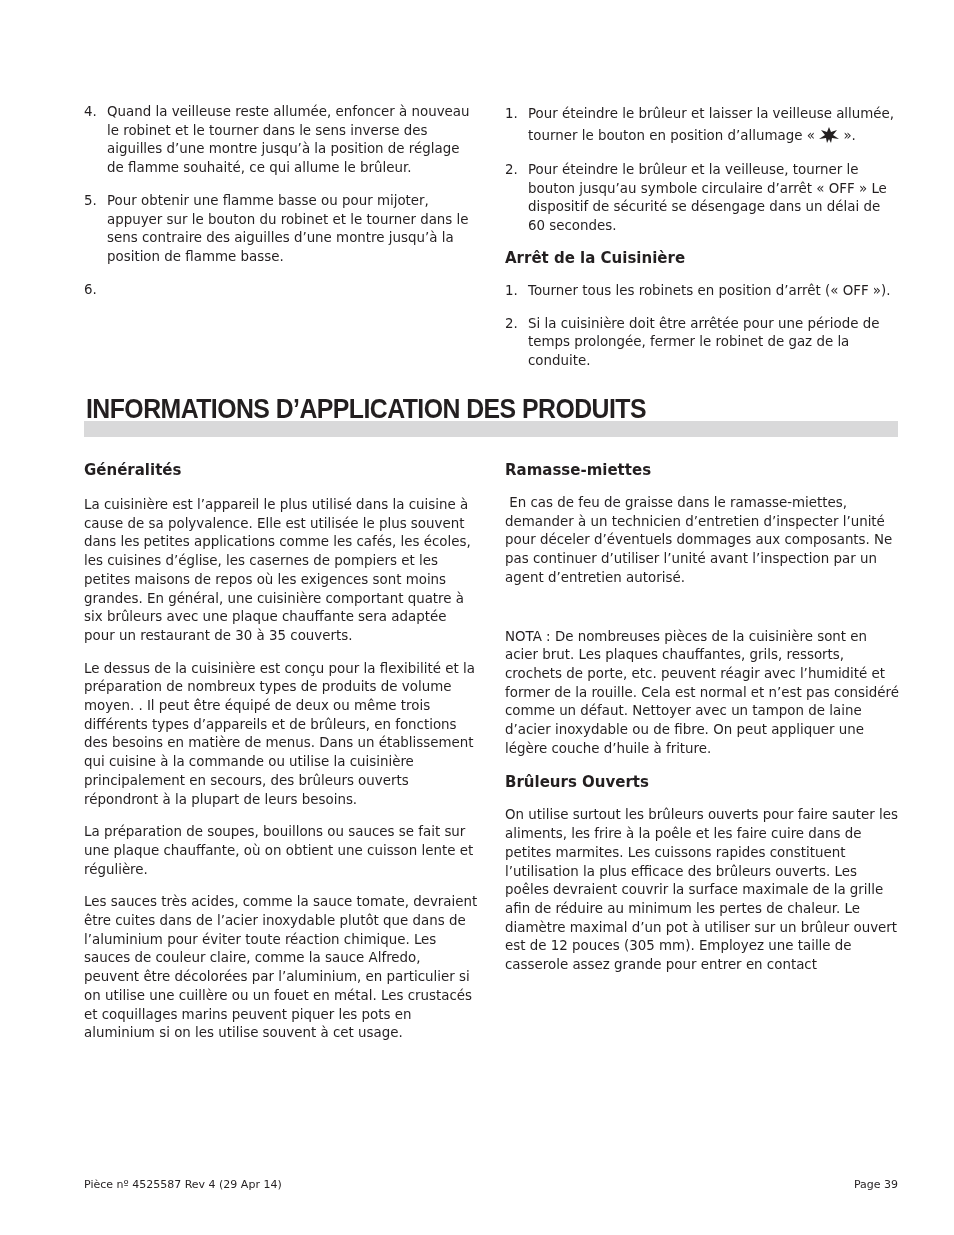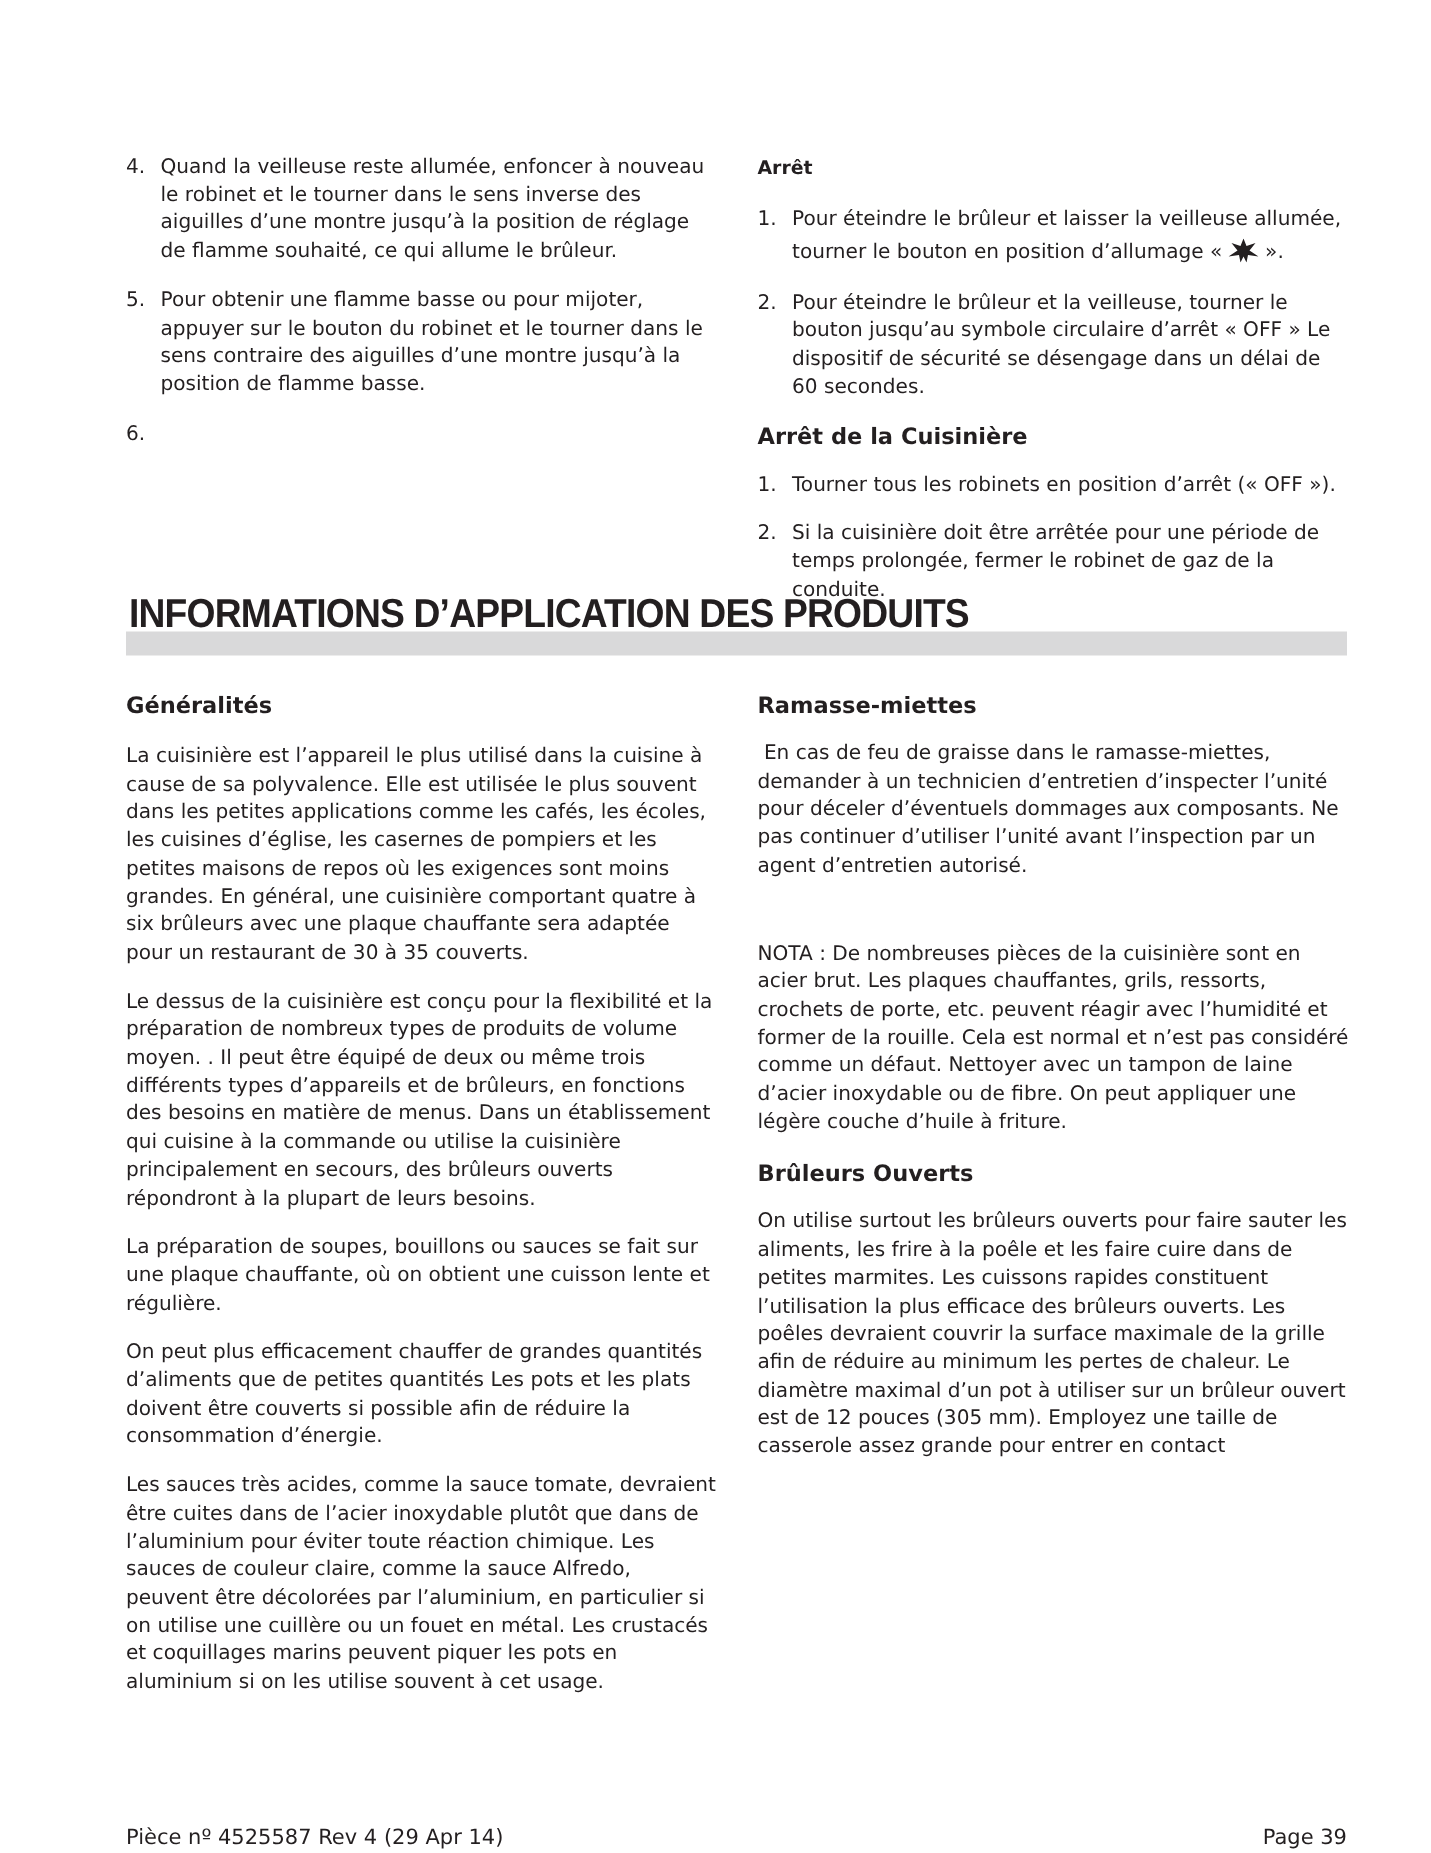--- a/index.html
+++ b/index.html
@@ -19,21 +19,21 @@
     position: absolute; left: 84px; top: 421px; width: 814px; height: 16px;
     background: #d9d9da;
   }
   .section-title {
     position: absolute; left: 86px; top: 400px;
     font-family: "Liberation Sans", sans-serif; font-weight: bold;
     font-size: 27px; letter-spacing: -0.6px; color: #231f20; white-space: nowrap;
     transform: scaleX(0.92); transform-origin: left top;
   }
   .star-icon { display: inline-block; vertical-align: -3px; width: 20px; height: 16px; }
-  .footer { position: absolute; top: 1216px; font-size: 14px; }
+  .footer { position: absolute; top: 1176px; font-size: 11px; }
 </style>
 </head>
 <body>
 
 <div class="col" style="left:84px; top:103px; width:395px;">
   <ol class="steps">
     <li>
       <span class="num">4.</span>
       <span>Quand la veilleuse reste allumée, enfoncer à nouveau le robinet et le tourner dans le sens inverse des aiguilles d’une montre jusqu’à la position de réglage de flamme souhaité, ce qui allume le brûleur.</span>
     </li>
@@ -41,21 +41,20 @@
       <span class="num">5.</span>
       <span>Pour obtenir une flamme basse ou pour mijoter, appuyer sur le bouton du robinet et le tourner dans le sens contraire des aiguilles d’une montre jusqu’à la position de flamme basse.</span>
     </li>
     <li>
       <span class="num">6.</span>
     </li>
   </ol>
 </div>
 
 <div class="col" style="left:505px; top:103px; width:395px;">
-  <div class="sub-small">Arrêt</div>
   <ol class="steps">
     <li style="line-height:22px;">
       <span class="num">1.</span>
       <span>Pour éteindre le brûleur et laisser la veilleuse allumée, tourner le bouton en position d’allumage « </span><span class="star-icon"><svg width="20" height="16" viewBox="0 0 20 16">
             <polygon points="10,0 12,5 18,3 14,8 20,12 13,11 12,16 10,12 8,16 7,11 0,12 6,8 2,3 8,5" fill="#231f20"></polygon>
           </svg></span><span> ».</span>
     </li>
     <li>
       <span class="num">2.</span>
       <span>Pour éteindre le brûleur et la veilleuse, tourner le bouton jusqu’au symbole circulaire d’arrêt « OFF » Le dispositif de sécurité se désengage dans un délai de 60 secondes.</span>
@@ -75,21 +74,20 @@
 </div>
 
 <div class="section-bar"></div>
 <div class="section-title">INFORMATIONS D’APPLICATION DES PRODUITS</div>
 
 <div class="col" style="left:84px; top:460px; width:395px;">
   <div class="sub" style="margin-bottom:16px;">Généralités</div>
   <p>La cuisinière est l’appareil le plus utilisé dans la cuisine à cause de sa polyvalence. Elle est utilisée le plus souvent dans les petites applications comme les cafés, les écoles, les cuisines d’église, les casernes de pompiers et les petites maisons de repos où les exigences sont moins grandes. En général, une cuisinière comportant quatre à six brûleurs avec une plaque chauffante sera adaptée pour un restaurant de 30 à 35 couverts.</p>
   <p>Le dessus de la cuisinière est conçu pour la flexibilité et la préparation de nombreux types de produits de volume moyen. . Il peut être équipé de deux ou même trois différents types d’appareils et de brûleurs, en fonctions des besoins en matière de menus. Dans un établissement qui cuisine à la commande ou utilise la cuisinière principalement en secours, des brûleurs ouverts répondront à la plupart de leurs besoins.</p>
   <p>La préparation de soupes, bouillons ou sauces se fait sur une plaque chauffante, où on obtient une cuisson lente et régulière.</p>
-  <p>On peut plus efficacement chauffer de grandes quantités d’aliments que de petites quantités Les pots et les plats doivent être couverts si possible afin de réduire la consommation d’énergie.</p>
   <p>Les sauces très acides, comme la sauce tomate, devraient être cuites dans de l’acier inoxydable plutôt que dans de l’aluminium pour éviter toute réaction chimique. Les sauces de couleur claire, comme la sauce Alfredo, peuvent être décolorées par l’aluminium, en particulier si on utilise une cuillère ou un fouet en métal. Les crustacés et coquillages marins peuvent piquer les pots en aluminium si on les utilise souvent à cet usage.</p>
 </div>
 
 <div class="col" style="left:505px; top:460px; width:395px;">
   <div class="sub">Ramasse-miettes</div>
   <p style="white-space:pre-wrap; margin-bottom:40px;"> En cas de feu de graisse dans le ramasse-miettes, demander à un technicien d’entretien d’inspecter l’unité pour déceler d’éventuels dommages aux composants. Ne pas continuer d’utiliser l’unité avant l’inspection par un agent d’entretien autorisé.</p>
   <p>NOTA : De nombreuses pièces de la cuisinière sont en acier brut. Les plaques chauffantes, grils, ressorts, crochets de porte, etc. peuvent réagir avec l’humidité et former de la rouille. Cela est normal et n’est pas considéré comme un défaut. Nettoyer avec un tampon de laine d’acier inoxydable ou de fibre. On peut appliquer une légère couche d’huile à friture.</p>
   <div class="sub">Brûleurs Ouverts</div>
   <p>On utilise surtout les brûleurs ouverts pour faire sauter les aliments, les frire à la poêle et les faire cuire dans de petites marmites. Les cuissons rapides constituent l’utilisation la plus efficace des brûleurs ouverts. Les poêles devraient couvrir la surface maximale de la grille afin de réduire au minimum les pertes de chaleur. Le diamètre maximal d’un pot à utiliser sur un brûleur ouvert est de 12 pouces (305 mm). Employez une taille de casserole assez grande pour entrer en contact</p>
 </div>

